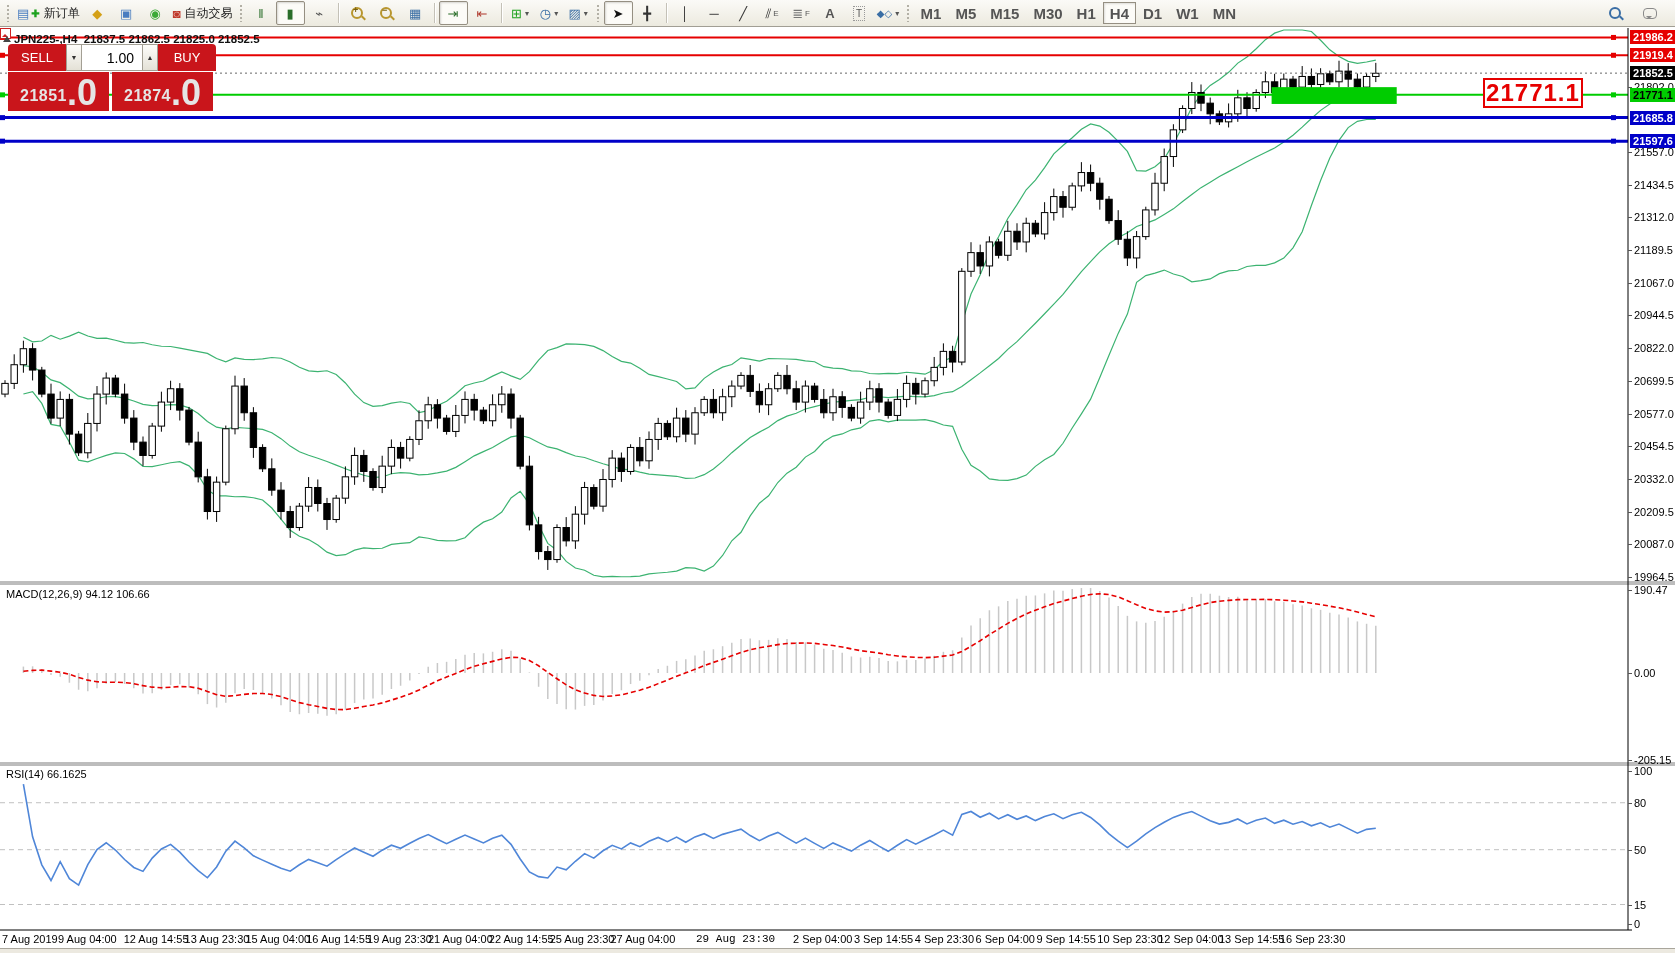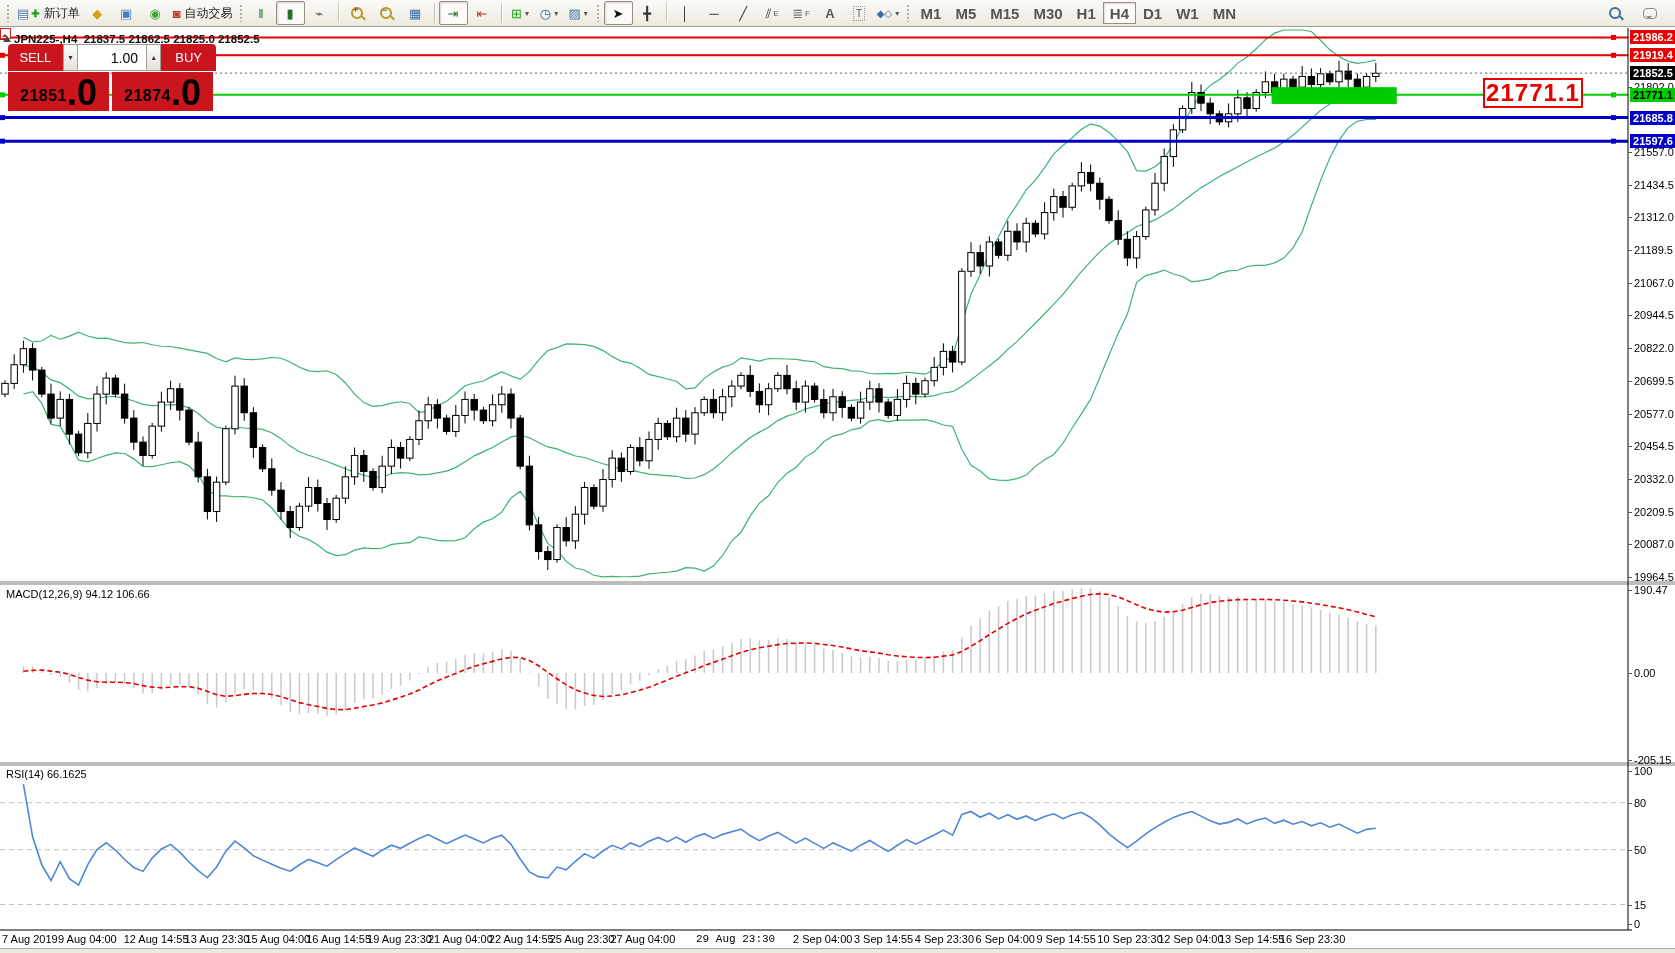--- a/index.html
+++ b/index.html
@@ -40,24 +40,24 @@
   .ocicon{position:absolute;left:0;top:28px;width:9px;height:9px;border:1px solid #cc2222;background:#fff;z-index:6;}
   .ocicon::after{content:'';position:absolute;left:1px;top:2px;border:3px solid transparent;border-bottom-color:#cc2222;}
 
   .trade-panel{position:absolute;left:8px;top:44px;z-index:10;width:208px;}
   .tp-row{display:flex;height:27px;}
   .tp-sell,.tp-buy{width:70px;background:#c9151b;color:#fff;font-size:13px;display:flex;align-items:center;justify-content:center;}
   .tp-sell{border-radius:4px 0 0 0;}
   .tp-buy{border-radius:0 4px 0 0;}
   .tp-step{width:19px;background:linear-gradient(#fdfdfb,#e4e1d6);border:1px solid #a39f94;box-sizing:border-box;
     display:flex;align-items:center;justify-content:center;font-size:7px;color:#333;}
-  .tp-vol{width:68px;background:#fff;border:1px solid #a39f94;border-left:none;border-right:none;box-sizing:border-box;
+  .tp-vol{width:60px;background:#fff;border:1px solid #a39f94;border-left:none;border-right:none;box-sizing:border-box;
     font-size:14px;color:#000;text-align:right;padding-right:8px;outline:none;font-family:"Liberation Sans",sans-serif;}
   .tp-prices{display:flex;gap:3px;margin-top:1px;}
-  .tp-price{width:101px;height:39px;background:#c9151b;color:#000000;display:flex;align-items:flex-end;justify-content:center;padding-bottom:2px;box-sizing:border-box;}
+  .tp-price{width:101px;height:39px;background:#c9151b;color:#e5e5e5;display:flex;align-items:flex-end;justify-content:center;padding-bottom:2px;box-sizing:border-box;}
   .tp-price .small{font-size:16px;font-weight:bold;margin-bottom:4px;letter-spacing:.5px;}
   .tp-price .big{font-size:36px;font-weight:bold;line-height:32px;}
 
   .macd-label{position:absolute;left:6px;top:588px;font-size:11px;color:#000;z-index:6;}
   .rsi-label{position:absolute;left:6px;top:768px;font-size:11px;color:#000;z-index:6;}
 
   .callout{position:absolute;left:1483px;top:78px;width:96px;height:26px;border:2px solid #e60000;background:#fff;
     color:#e60000;font-size:24px;font-weight:bold;display:flex;align-items:center;justify-content:center;z-index:8;letter-spacing:1px;}
   .cn-note{position:absolute;left:1396px;top:144px;font-size:34px;font-weight:bold;color:#00cc00;
     text-shadow:2px 2px 0 #224422;letter-spacing:3px;z-index:8;white-space:nowrap;}

